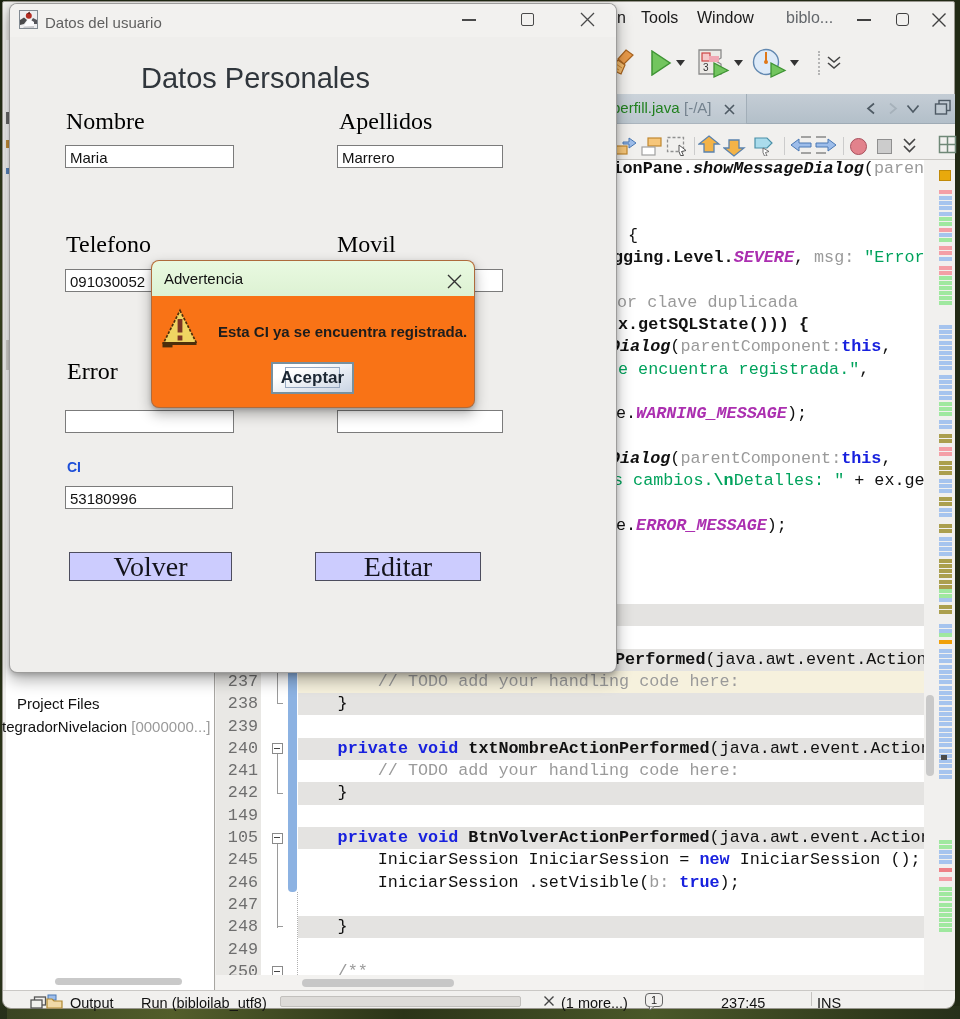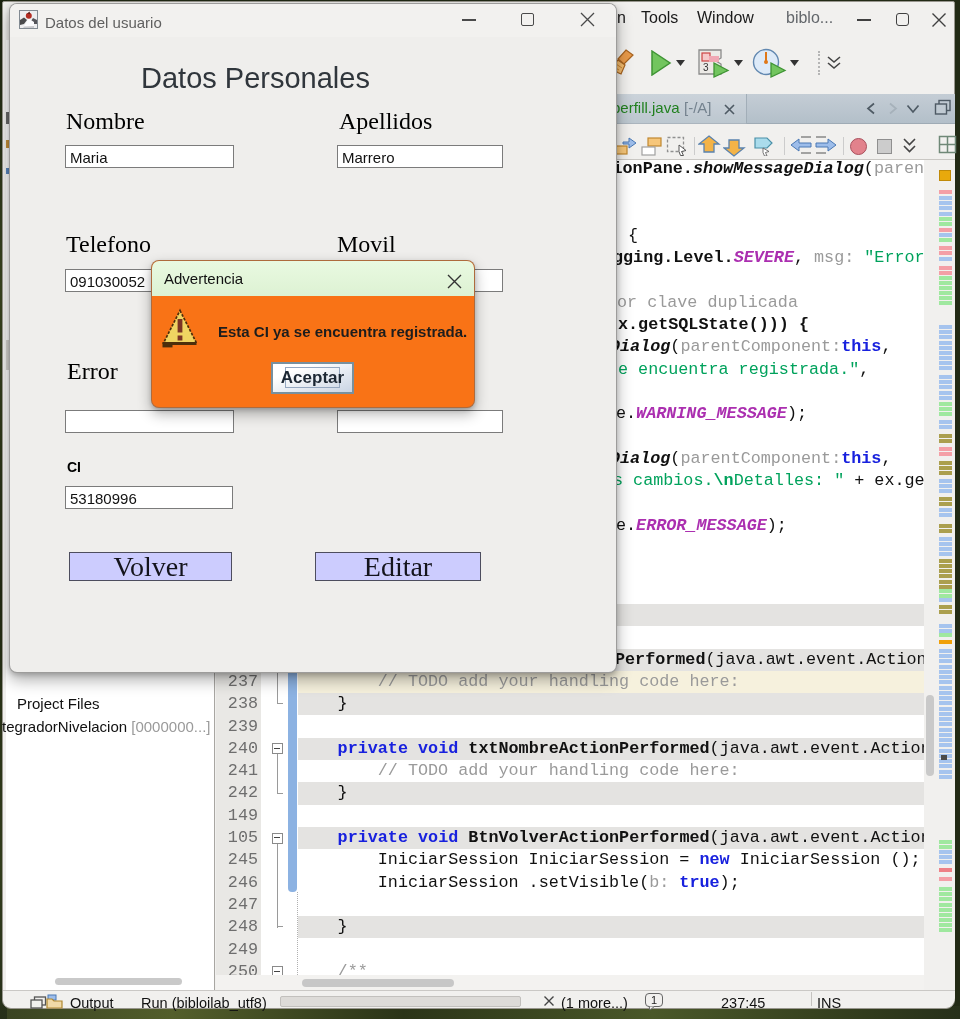--- a/index.html
+++ b/index.html
@@ -366,21 +366,21 @@
 <div class="a" style="left:511px;top:9px;width:13px;height:13px;border:1.3px solid #4a4a4a;border-radius:2px"></div>
 <svg class="a" style="left:570px;top:8px" width="15" height="15">
       <path d="M1 1 L14 14 M14 1 L1 14" stroke="#4a4a4a" stroke-width="1.3"></path>
     </svg>
 <div class="a" style="left:131px;top:58px;font-size:29px;color:#30363c">Datos Personales</div>
 <div class="lbl" style="left:56px;top:104px">Nombre</div>
 <div class="lbl" style="left:329px;top:104px">Apellidos</div>
 <div class="lbl" style="left:56px;top:227px">Telefono</div>
 <div class="lbl" style="left:327px;top:227px">Movil</div>
 <div class="lbl" style="left:57px;top:354px">Error</div>
-<div class="a" style="left:57px;top:455px;font-size:14px;font-weight:bold;color:#000000">CI</div>
+<div class="a" style="left:57px;top:455px;font-size:14px;font-weight:bold;color:#1d4ed8">CI</div>
 <div class="fld" style="left:55px;top:141px;width:169px;height:23px"></div>
 <div class="fld" style="left:327px;top:141px;width:166px;height:23px"></div>
 <div class="fld" style="left:55px;top:265px;width:169px;height:23px"></div>
 <div class="fld" style="left:327px;top:265px;width:166px;height:23px"></div>
 <div class="fld" style="left:55px;top:406px;width:169px;height:23px"></div>
 <div class="fld" style="left:327px;top:406px;width:166px;height:23px"></div>
 <div class="fld" style="left:55px;top:482px;width:168px;height:23px"></div>
 <div class="ftx" style="left:60px;top:145px">Maria</div>
 <div class="ftx" style="left:332px;top:145px">Marrero</div>
 <div class="ftx" style="left:60px;top:269px">091030052</div>

